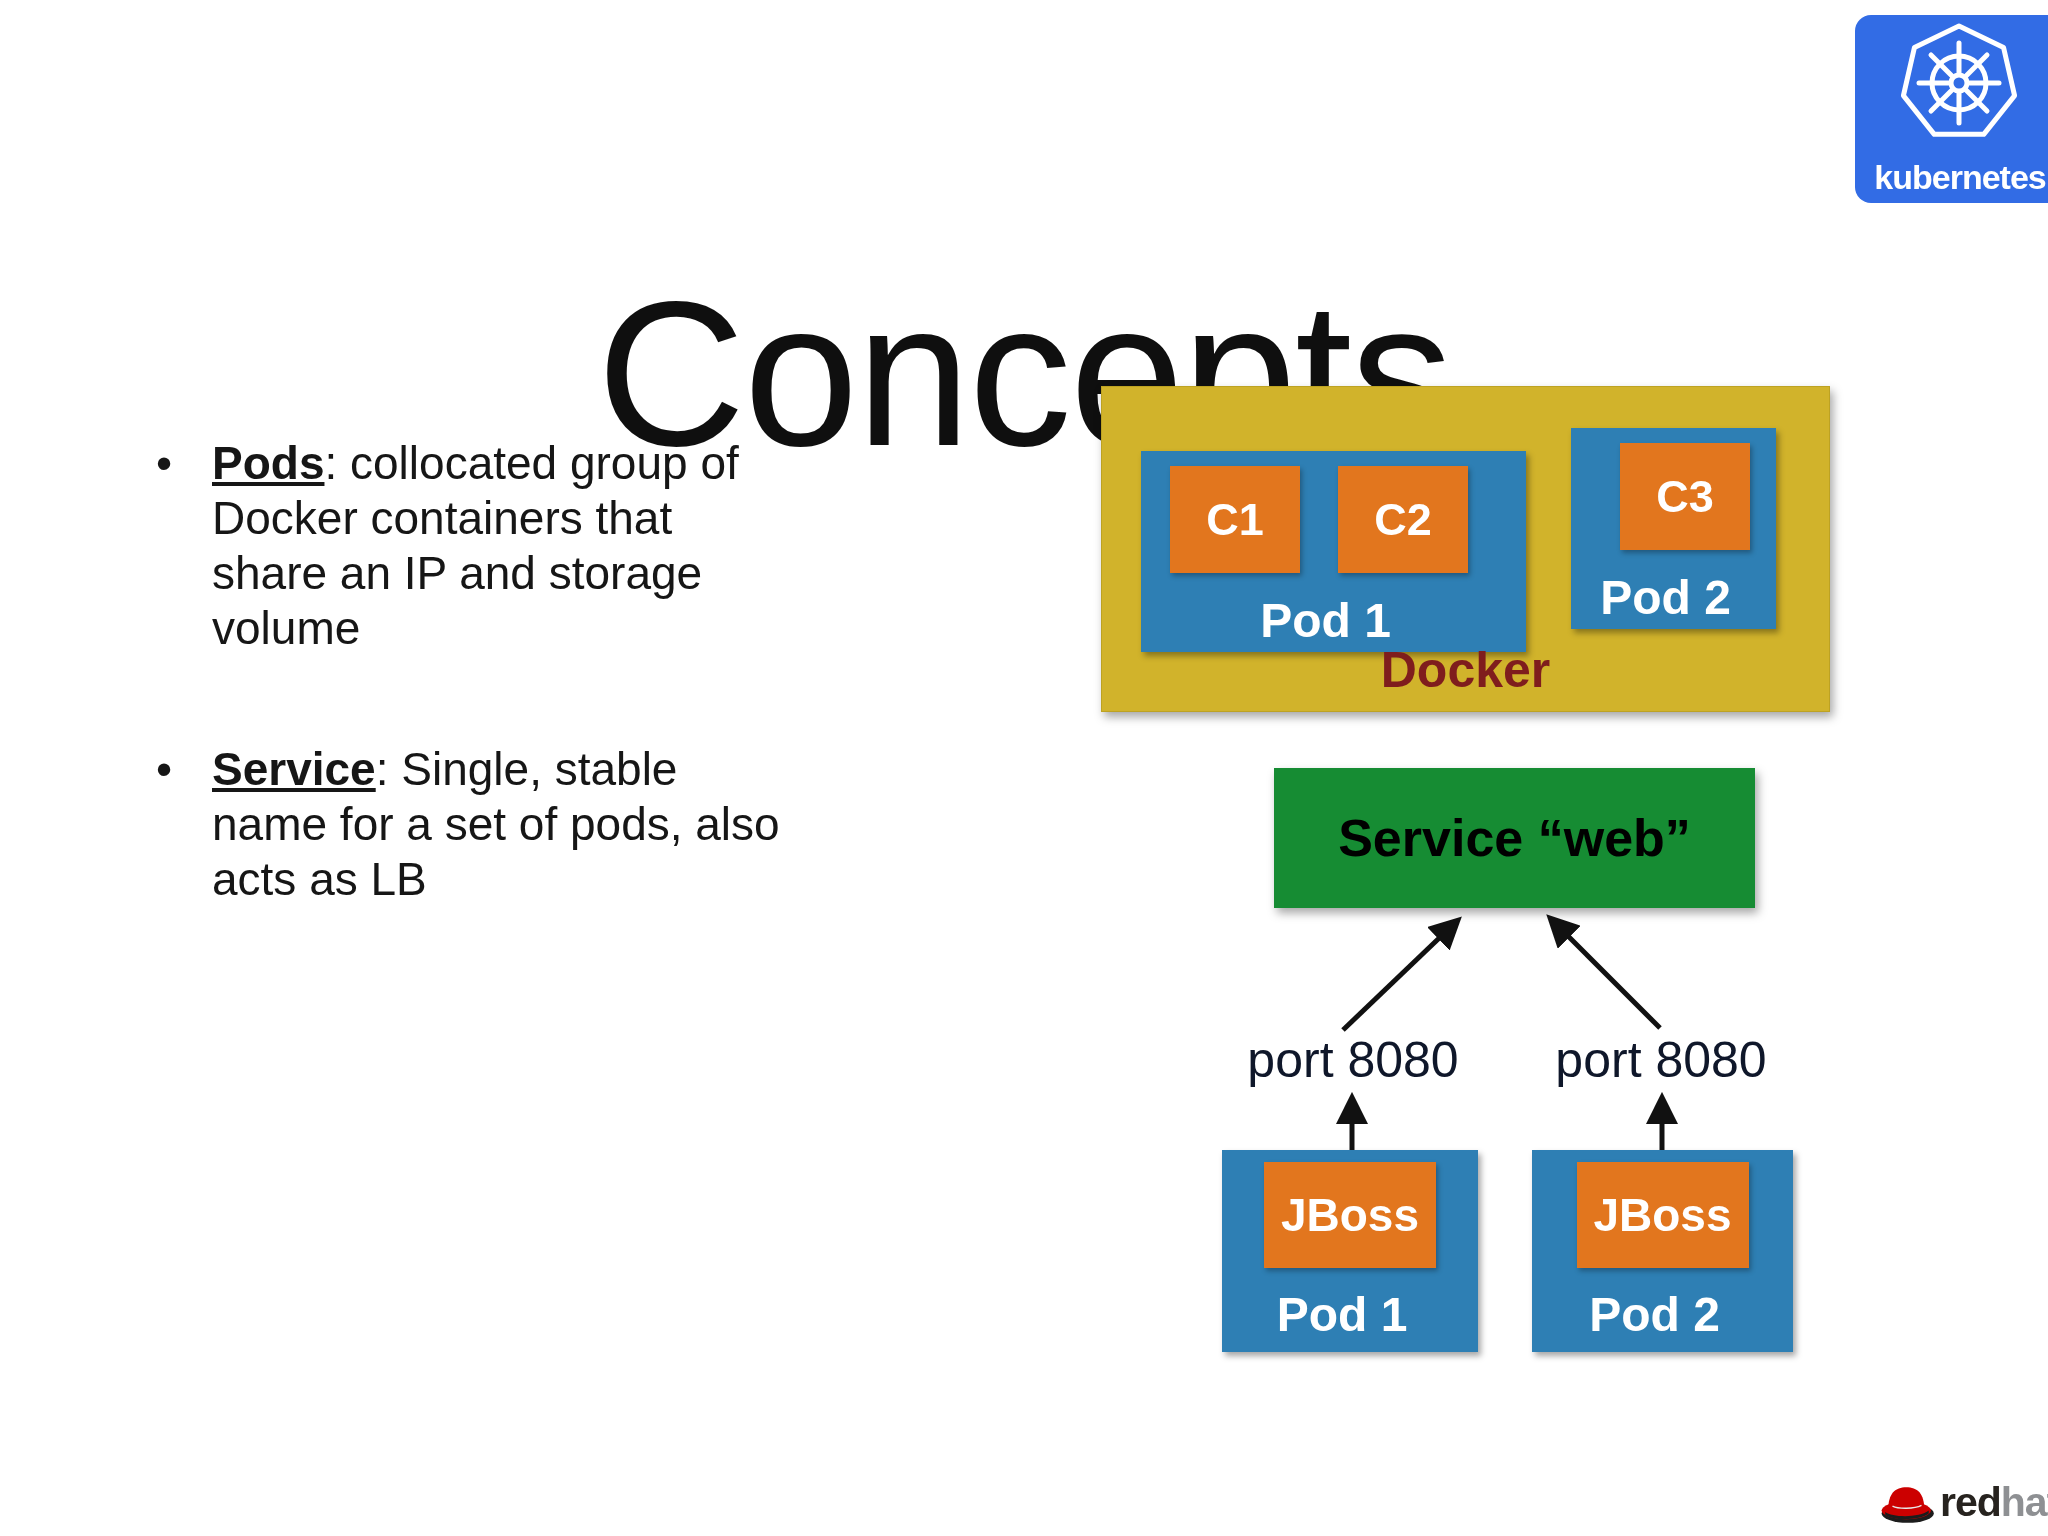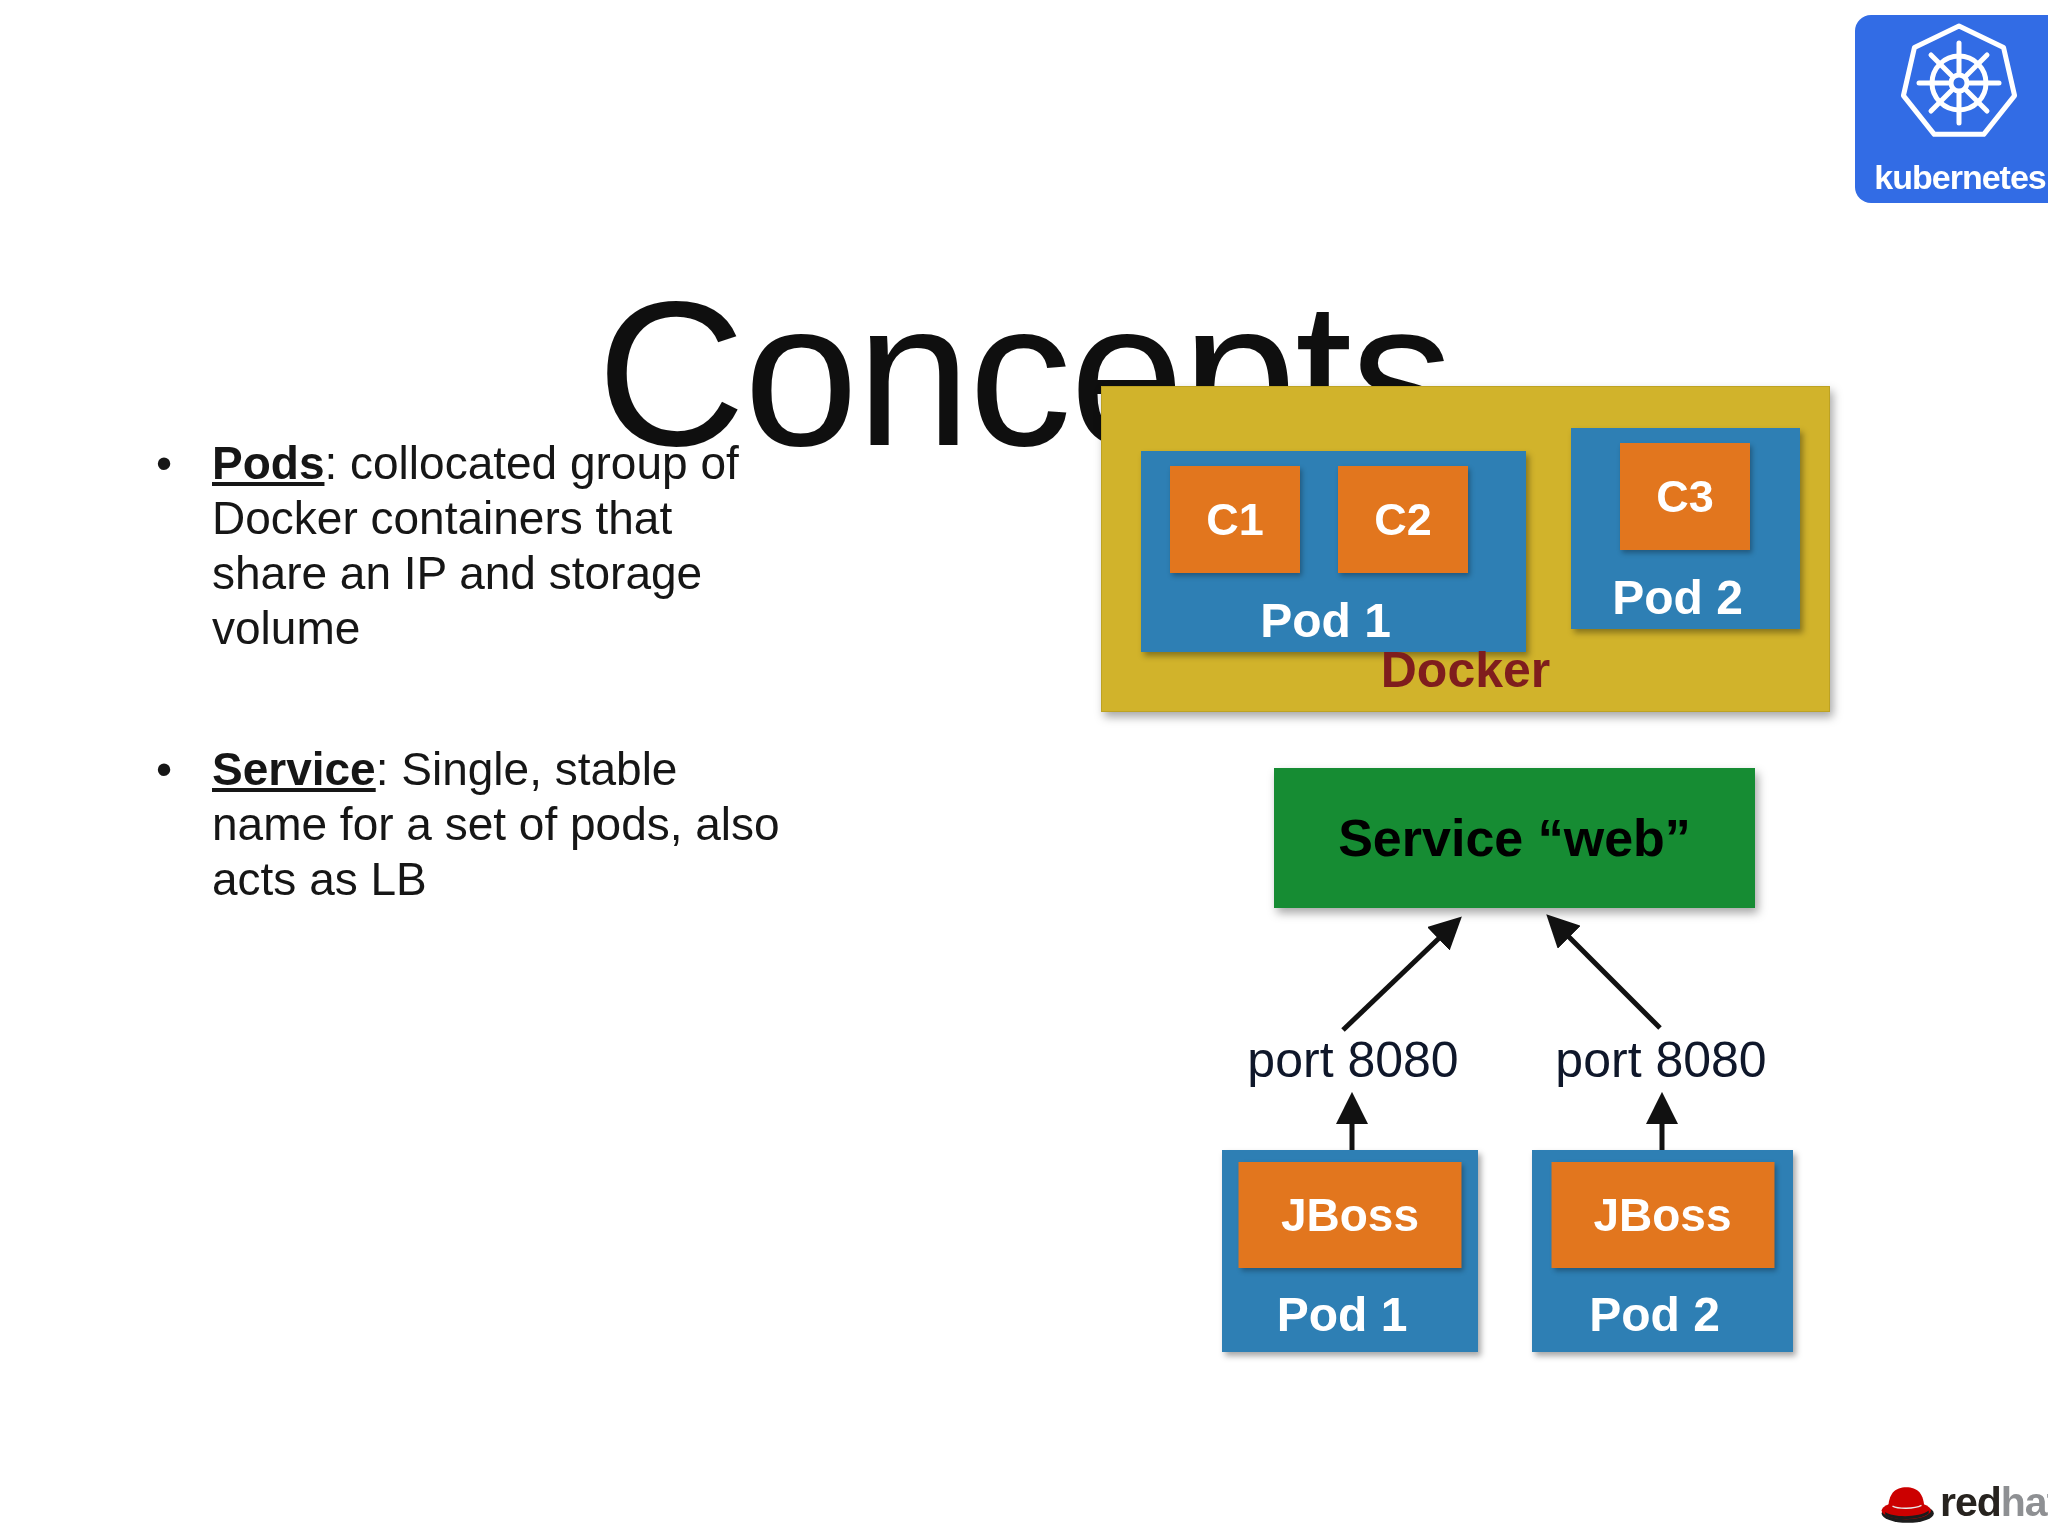--- a/index.html
+++ b/index.html
@@ -37,21 +37,21 @@
   .docker-box {
     left:1101px; top:386px; width:727px; height:324px;
     background:#D1B32B; border:1px solid #bda222;
     box-shadow:3px 5px 9px rgba(0,0,0,0.35);
   }
   .pod-top {
     position:absolute; background:#2E7FB4;
     box-shadow:3px 4px 6px rgba(0,0,0,0.35);
   }
   .pod-top.p1 { left:39px;  top:41px; width:385px; height:201px;margin-top:23px; }
-  .pod-top.p2 { left:469px; top:41px; width:229px; height:201px; }
+  .pod-top.p2 { left:469px; top:41px; width:205px; height:201px; }
   .container-box {
     position:absolute; top:15px; width:130px; height:107px;
     background:#E2761E; box-shadow:2px 3px 5px rgba(0,0,0,0.3);
     display:flex; align-items:center; justify-content:center;
     color:#fff; font-weight:bold; font-size:45px;
   }
   .container-box.c1 { left:29px; }
   .container-box.c2 { left:197px; }
   .container-box.c3 { left:49px; }
   .pod-label {
@@ -75,21 +75,21 @@
   .port-label.left  { left:1353px; }
   .port-label.right { left:1661px; }
   .pod-bottom {
     position:absolute; top:1150px; height:202px;
     background:#2E7FB4; box-shadow:3px 4px 6px rgba(0,0,0,0.35);
   }
   .pod-bottom.p1 { left:1222px; width:256px; }
   .pod-bottom.p2 { left:1532px; width:261px; }
   .jboss-box {
     position:absolute; top:12px; left:50%; transform:translateX(-50%);
-    width:223px; height:106px;
+    width:172px; height:106px;
     background:#E2761E; box-shadow:2px 3px 5px rgba(0,0,0,0.3);
     display:flex; align-items:center; justify-content:center;
     color:#fff; font-weight:bold; font-size:46px;
   }
   .pod-bottom .pod-label { bottom:10px; }
   .arrows { position:absolute; left:0; top:0; width:2048px; height:1536px; pointer-events:none; }
   
   .redhat { position:absolute; left:1878px; top:1477px; width:176px; height:60px; }
   .redhat svg { position:absolute; left:0; top:4px; }
   .redhat .word { position:absolute; left:62px; top:2px; font-size:41px; font-weight:bold; white-space:nowrap; letter-spacing:-1px; }

